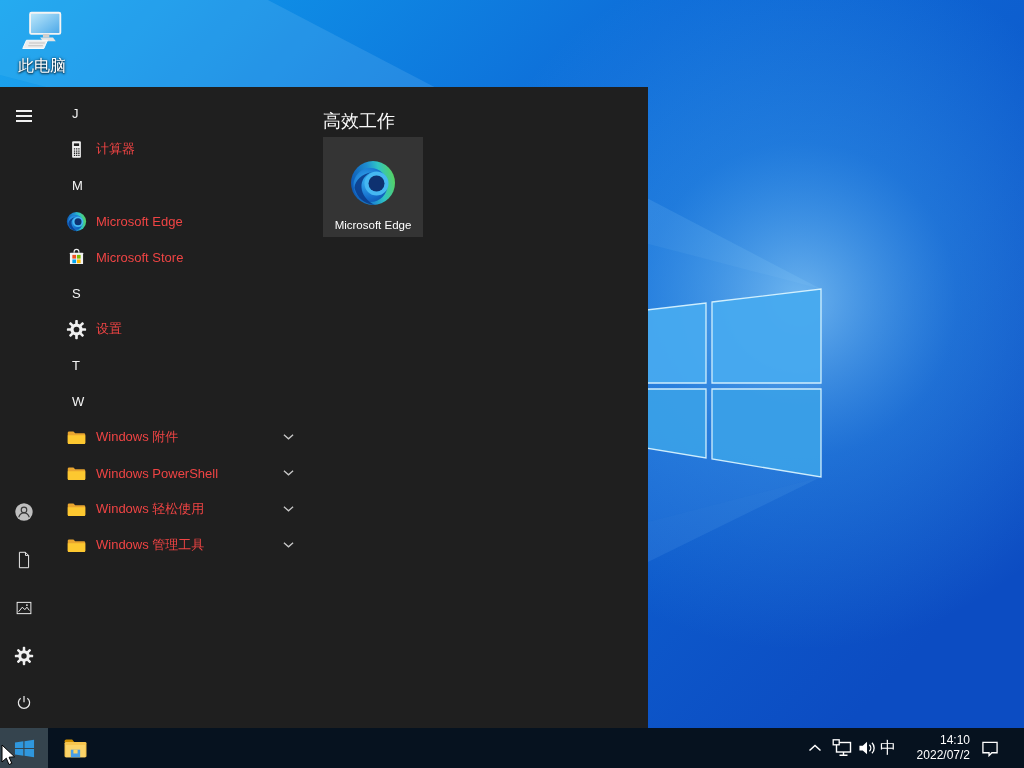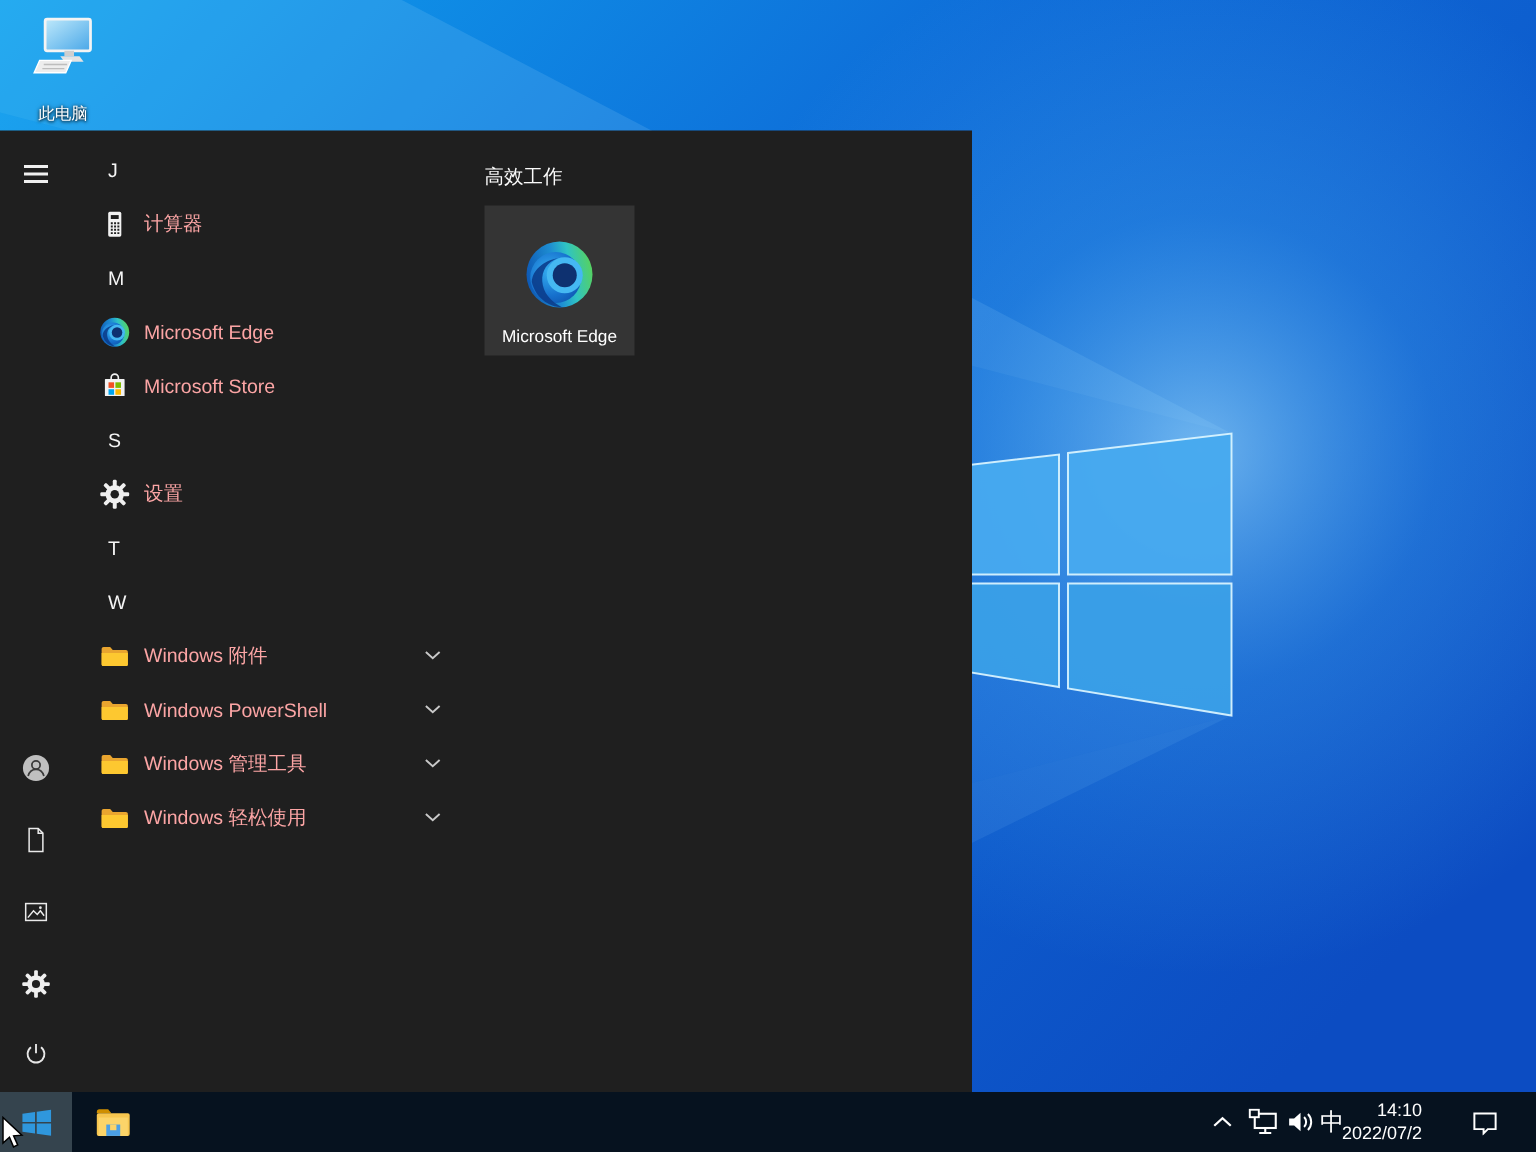--- a/index.html
+++ b/index.html
@@ -6,21 +6,21 @@
   html,body { width:1024px; height:768px; overflow:hidden; }
   body { font-family:"Liberation Sans","DejaVu Sans",sans-serif; position:relative;
          width:1024px; height:768px; background:#0a4cc2; }
 
   
   #wallpaper { position:absolute; inset:0; width:1024px; height:768px; }
 
   
   .desktop-icon { position:absolute; left:10px; top:10px; width:64px; text-align:center; cursor:default; }
   .desktop-icon .dicon { width:48px; height:44px; margin:0 auto; display:block; }
-  .desktop-icon .dlabel { color:#fff; font-size:11px; margin-top:14px;
+  .desktop-icon .dlabel { color:#fff; font-size:16px; margin-top:2px;
       text-shadow:0 1px 2px rgba(0,0,0,.85), 0 0 3px rgba(0,0,0,.6); }
 
   
   .start-menu { position:absolute; left:0; top:87px; width:648px; height:641px;
       background:#1f1f1f; color:#fff; }
 
   
   .rail { position:absolute; left:0; top:0; width:48px; height:100%; }
   .rail-btn { position:absolute; left:0; width:48px; height:48px;
       display:flex; align-items:center; justify-content:center; }
@@ -28,42 +28,42 @@
   .hamburger { width:16px; }
   .hamburger div { height:2px; background:#f0f0f0; margin:3px 0; }
 
   
   .app-list { position:absolute; left:48px; top:0; width:262px; padding-top:8px; }
   .app-header { height:36px; display:flex; align-items:center; padding-left:24px;
       font-size:13px; color:#f5f5f5; }
   .app-item { height:36px; display:flex; align-items:center; position:relative; }
   .app-icon-box { width:32px; margin-left:12px; display:flex; justify-content:center; }
   .app-icon-box svg { width:21px; height:21px; }
-  .app-label { margin-left:4px; font-size:13px; color:#fca5a5; }
+  .app-label { margin-left:4px; font-size:13px; color:#ef4444; }
   .chev { position:absolute; right:16px; top:50%; transform:translateY(-50%); line-height:0; }
 
   
   .tile-area { position:absolute; left:323px; top:0; }
-  .tile-group-title { position:absolute; left:0; top:22px; font-size:13px; color:#fafafa; white-space:nowrap; }
+  .tile-group-title { position:absolute; left:0; top:22px; font-size:18px; color:#fafafa; white-space:nowrap; }
   .tile { position:absolute; left:0; top:50px; width:100px; height:100px; background:#343434; }
   .tile svg.tile-ico { position:absolute; left:26px; top:22px; width:48px; height:48px; }
   .tile .tile-label { position:absolute; left:0; right:0; bottom:6px; text-align:center;
       font-size:11.5px; color:#fff; }
 
   
   .taskbar { position:absolute; left:0; top:728px; width:1024px; height:40px; background:#06121f; }
   .tb-btn { position:absolute; top:0; height:40px; display:flex; align-items:center; justify-content:center; }
   .start-button { left:0; width:48px; background:#35444e; }
   .explorer-button { left:51px; width:48px; }
   .tray-btn { position:absolute; top:0; height:40px; display:flex; align-items:center; justify-content:center; }
   .tray-chevron { left:802px; width:26px; }
   .tray-network { left:830px; width:26px; }
   .tray-volume  { left:855px; width:24px; }
   .tray-ime { left:876px; width:24px; color:#fff; font-size:16px; }
-  .tray-clock { left:880px; width:70px; color:#fff; font-size:12px; text-align:right;
+  .tray-clock { left:902px; width:70px; color:#fff; font-size:12px; text-align:right;
       flex-direction:column; justify-content:center; align-items:flex-end; line-height:15px; padding-right:2px; }
   .tray-action { left:972px; width:36px; }
 
   
   .cursor { position:absolute; left:1px; top:744px; }
 </style>
 </head>
 <body>
 
 <svg width="0" height="0" style="position:absolute" aria-hidden="true">
@@ -269,32 +269,32 @@
         <span class="chev"><svg width="11" height="7" viewBox="0 0 12 7">
             <polyline points="1,1 6,5.5 11,1" fill="none" stroke="#c8c8c8" stroke-width="1.4"></polyline>
           </svg></span>
       </div>
       <div class="app-item">
         <span class="app-icon-box">
           <svg viewBox="0 0 48 48">
             <use href="#sym-folder"></use>
           </svg>
         </span>
-        <span class="app-label">Windows 管理工具</span>
+        <span class="app-label">Windows 轻松使用</span>
         <span class="chev"><svg width="11" height="7" viewBox="0 0 12 7">
             <polyline points="1,1 6,5.5 11,1" fill="none" stroke="#c8c8c8" stroke-width="1.4"></polyline>
           </svg></span>
       </div>
       <div class="app-item">
         <span class="app-icon-box">
           <svg viewBox="0 0 48 48">
             <use href="#sym-folder"></use>
           </svg>
         </span>
-        <span class="app-label">Windows 轻松使用</span>
+        <span class="app-label">Windows 管理工具</span>
         <span class="chev"><svg width="11" height="7" viewBox="0 0 12 7">
             <polyline points="1,1 6,5.5 11,1" fill="none" stroke="#c8c8c8" stroke-width="1.4"></polyline>
           </svg></span>
       </div>
     </div>
 
   <div class="tile-area">
     <div class="tile-group-title">高效工作</div>
     <div class="tile">
       <svg class="tile-ico" viewBox="0 0 48 48">

